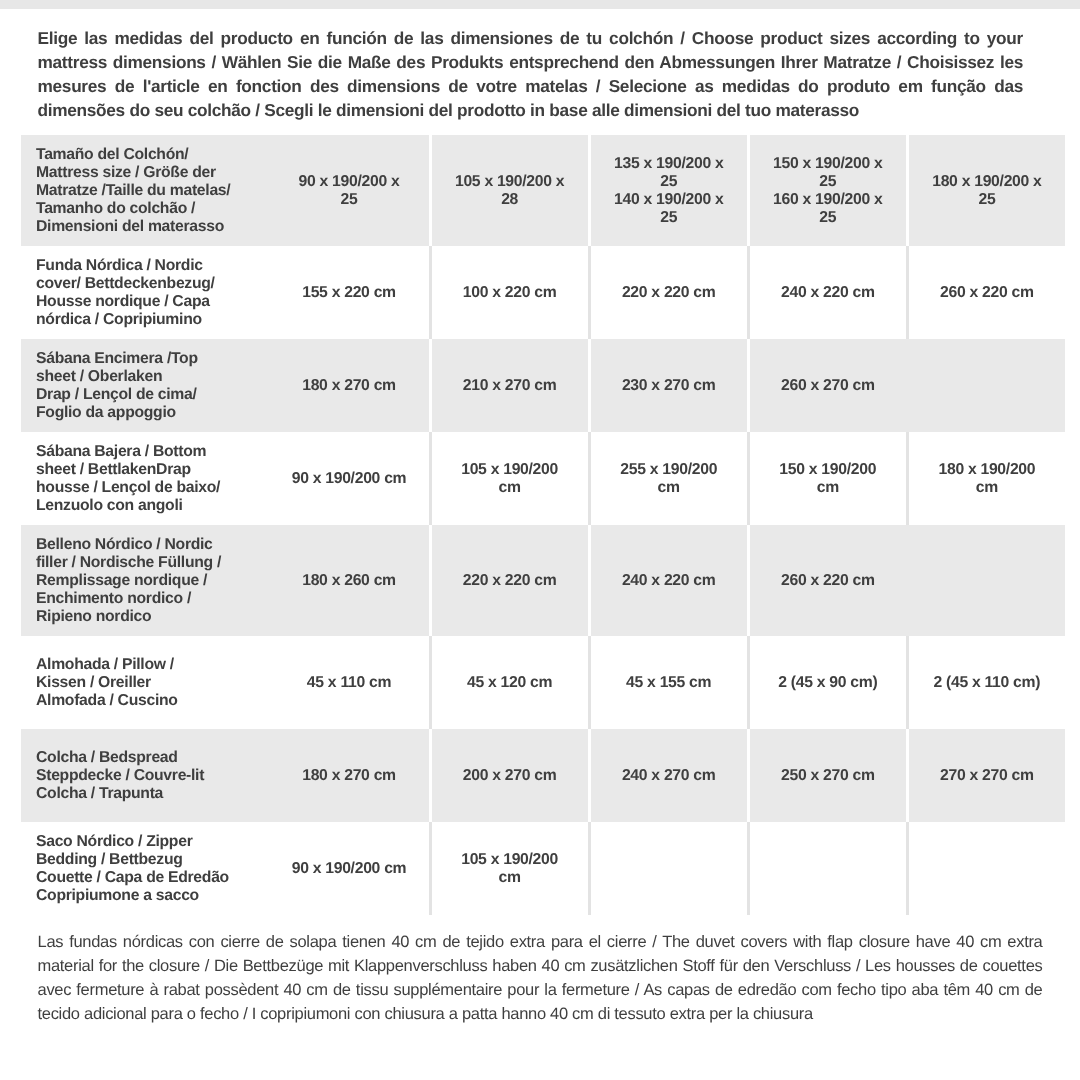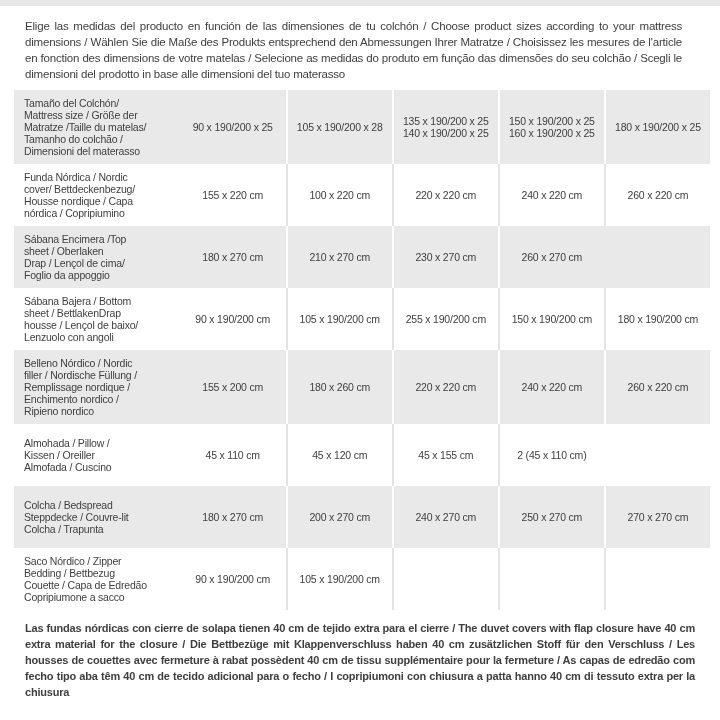--- a/index.html
+++ b/index.html
@@ -7,50 +7,50 @@
     width:720px;height:720px;
     background:#ffffff;
     font-family:"Liberation Sans", sans-serif;
     color:#3f3f3f;
     -webkit-font-smoothing:antialiased;
   }
   .page{width:720px;height:720px;overflow:hidden;background:#fff;position:relative;}
   .top-strip{height:6px;background:#e7e7e7;width:100%;}
   .intro{
     margin:12px 38px 8px 25px;
-    font-size:11.5px;font-weight:400;line-height:16px;
+    font-size:11.5px;font-weight:700;line-height:16px;
     text-align:justify;letter-spacing:-0.2px;
   }
   .size-table{margin:4px 10px 0 14px;}
   .trow{display:flex;min-height:62px;align-items:stretch;}
   .trow:nth-child(odd){background:#e9e9e9;}
   .trow:nth-child(even){background:#ffffff;}
   .cell{
     display:flex;align-items:center;
-    font-weight:400;font-size:10.5px;line-height:12px;
+    font-weight:700;font-size:10.5px;line-height:12px;
     letter-spacing:-0.2px;
     white-space:pre-line;
     box-sizing:border-box;
-    padding:7px 2px;
+    padding:7px 14px;
   }
   .cell.label{
     width:23.8%;
     padding-left:10px;
     text-align:left;
   }
   .cell.val{
     width:15.24%;
     justify-content:center;
     text-align:center;
   }
   .trow:nth-child(odd) .val + .val{border-left:2px solid #ffffff;}
   .trow:nth-child(even) .val + .val{border-left:2px solid #e3e3e3;}
   .note{
     margin:10px 25px 0 25px;
-    font-size:11px;font-weight:700;line-height:16px;
+    font-size:11px;font-weight:400;line-height:16px;
     text-align:justify;letter-spacing:-0.2px;
   }
 </style>
 </head>
 <body>
 
 <div class="page">
   <div class="top-strip"></div>
 
   <div class="intro">Elige las medidas del producto en función de las dimensiones de tu colchón / Choose product sizes according to your mattress dimensions / Wählen Sie die Maße des Produkts entsprechend den Abmessungen Ihrer Matratze / Choisissez les mesures de l'article en fonction des dimensions de votre matelas / Selecione as medidas do produto em função das dimensões do seu colchão / Scegli le dimensioni del prodotto in base alle dimensioni del tuo materasso</div>
@@ -106,34 +106,34 @@
       <div class="cell val">150 x 190/200 cm</div>
       <div class="cell val">180 x 190/200 cm</div>
     </div>
 
     <div class="trow">
       <div class="cell label">Belleno Nórdico / Nordic
 filler / Nordische Füllung /
 Remplissage nordique /
 Enchimento nordico /
 Ripieno nordico</div>
-      <div class="cell val">155 x 200 cm</div>
       <div class="cell val">180 x 260 cm</div>
       <div class="cell val">220 x 220 cm</div>
       <div class="cell val">240 x 220 cm</div>
       <div class="cell val">260 x 220 cm</div>
     </div>
 
     <div class="trow">
       <div class="cell label">Almohada  / Pillow /
 Kissen / Oreiller
 Almofada / Cuscino</div>
       <div class="cell val">45 x 110 cm</div>
       <div class="cell val">45 x 120 cm</div>
       <div class="cell val">45 x 155 cm</div>
+      <div class="cell val">2 (45 x 90 cm)</div>
       <div class="cell val">2 (45 x 110 cm)</div>
     </div>
 
     <div class="trow">
       <div class="cell label">Colcha / Bedspread
 Steppdecke / Couvre-lit
 Colcha / Trapunta</div>
       <div class="cell val">180 x 270 cm</div>
       <div class="cell val">200 x 270 cm</div>
       <div class="cell val">240 x 270 cm</div>

